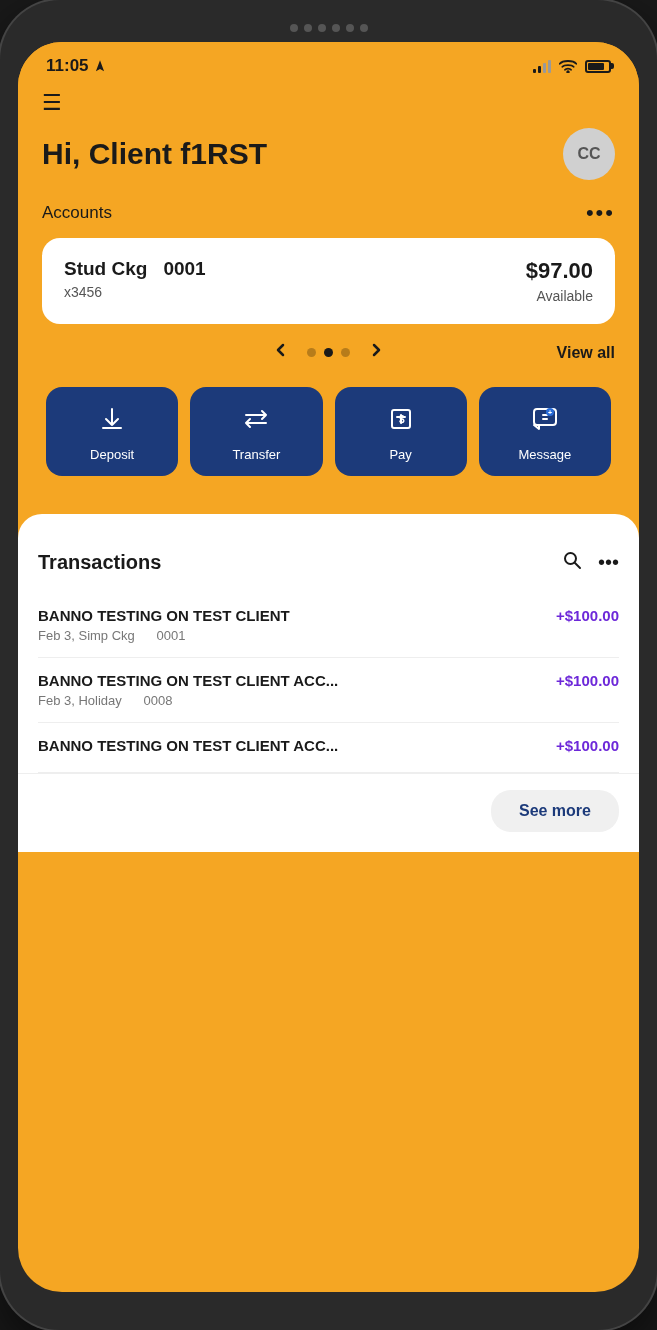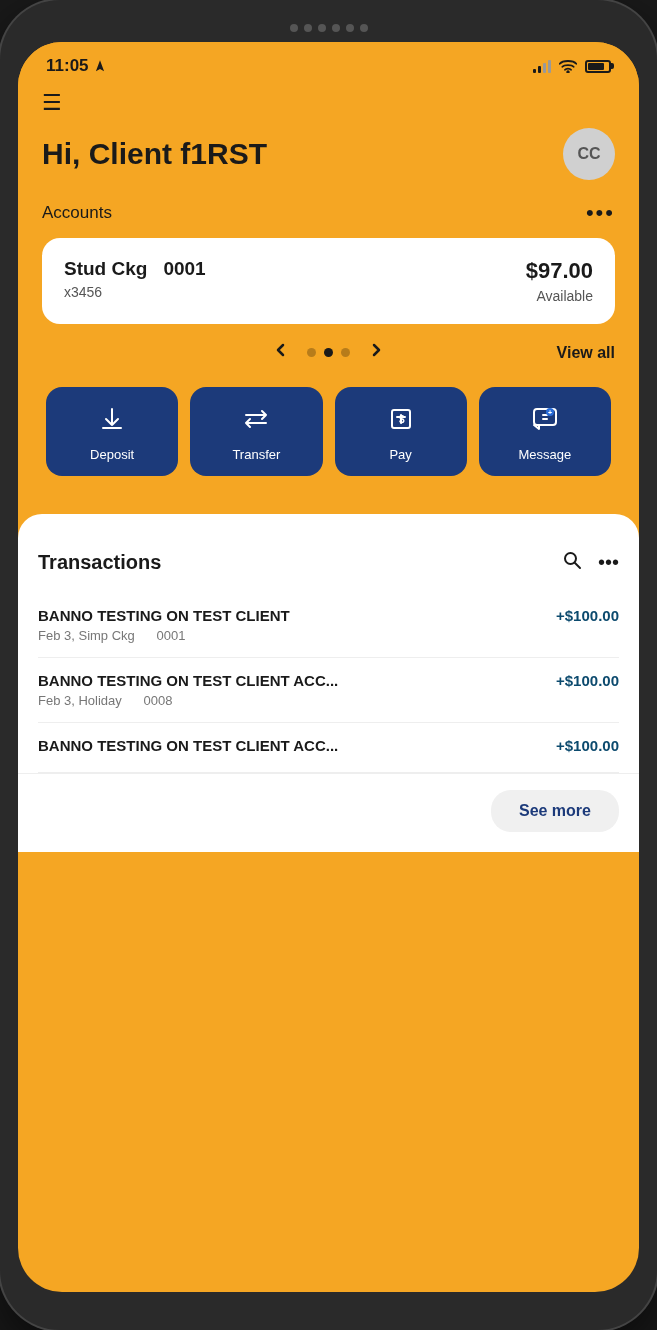--- a/index.html
+++ b/index.html
@@ -312,21 +312,21 @@
       color: #1a1a1a;
       margin-bottom: 4px;
     }
     .tx-left .tx-sub {
       font-size: 13px;
       color: #777;
     }
     .tx-amount {
       font-size: 15px;
       font-weight: 600;
-      color: #0c4a6e;
+      color: #6d28d9;
     }
     
     .see-more-row {
       display: flex;
       justify-content: flex-end;
       padding: 16px 0 20px;
     }
     .see-more-btn {
       background: #f0f0f0;
       border: none;

